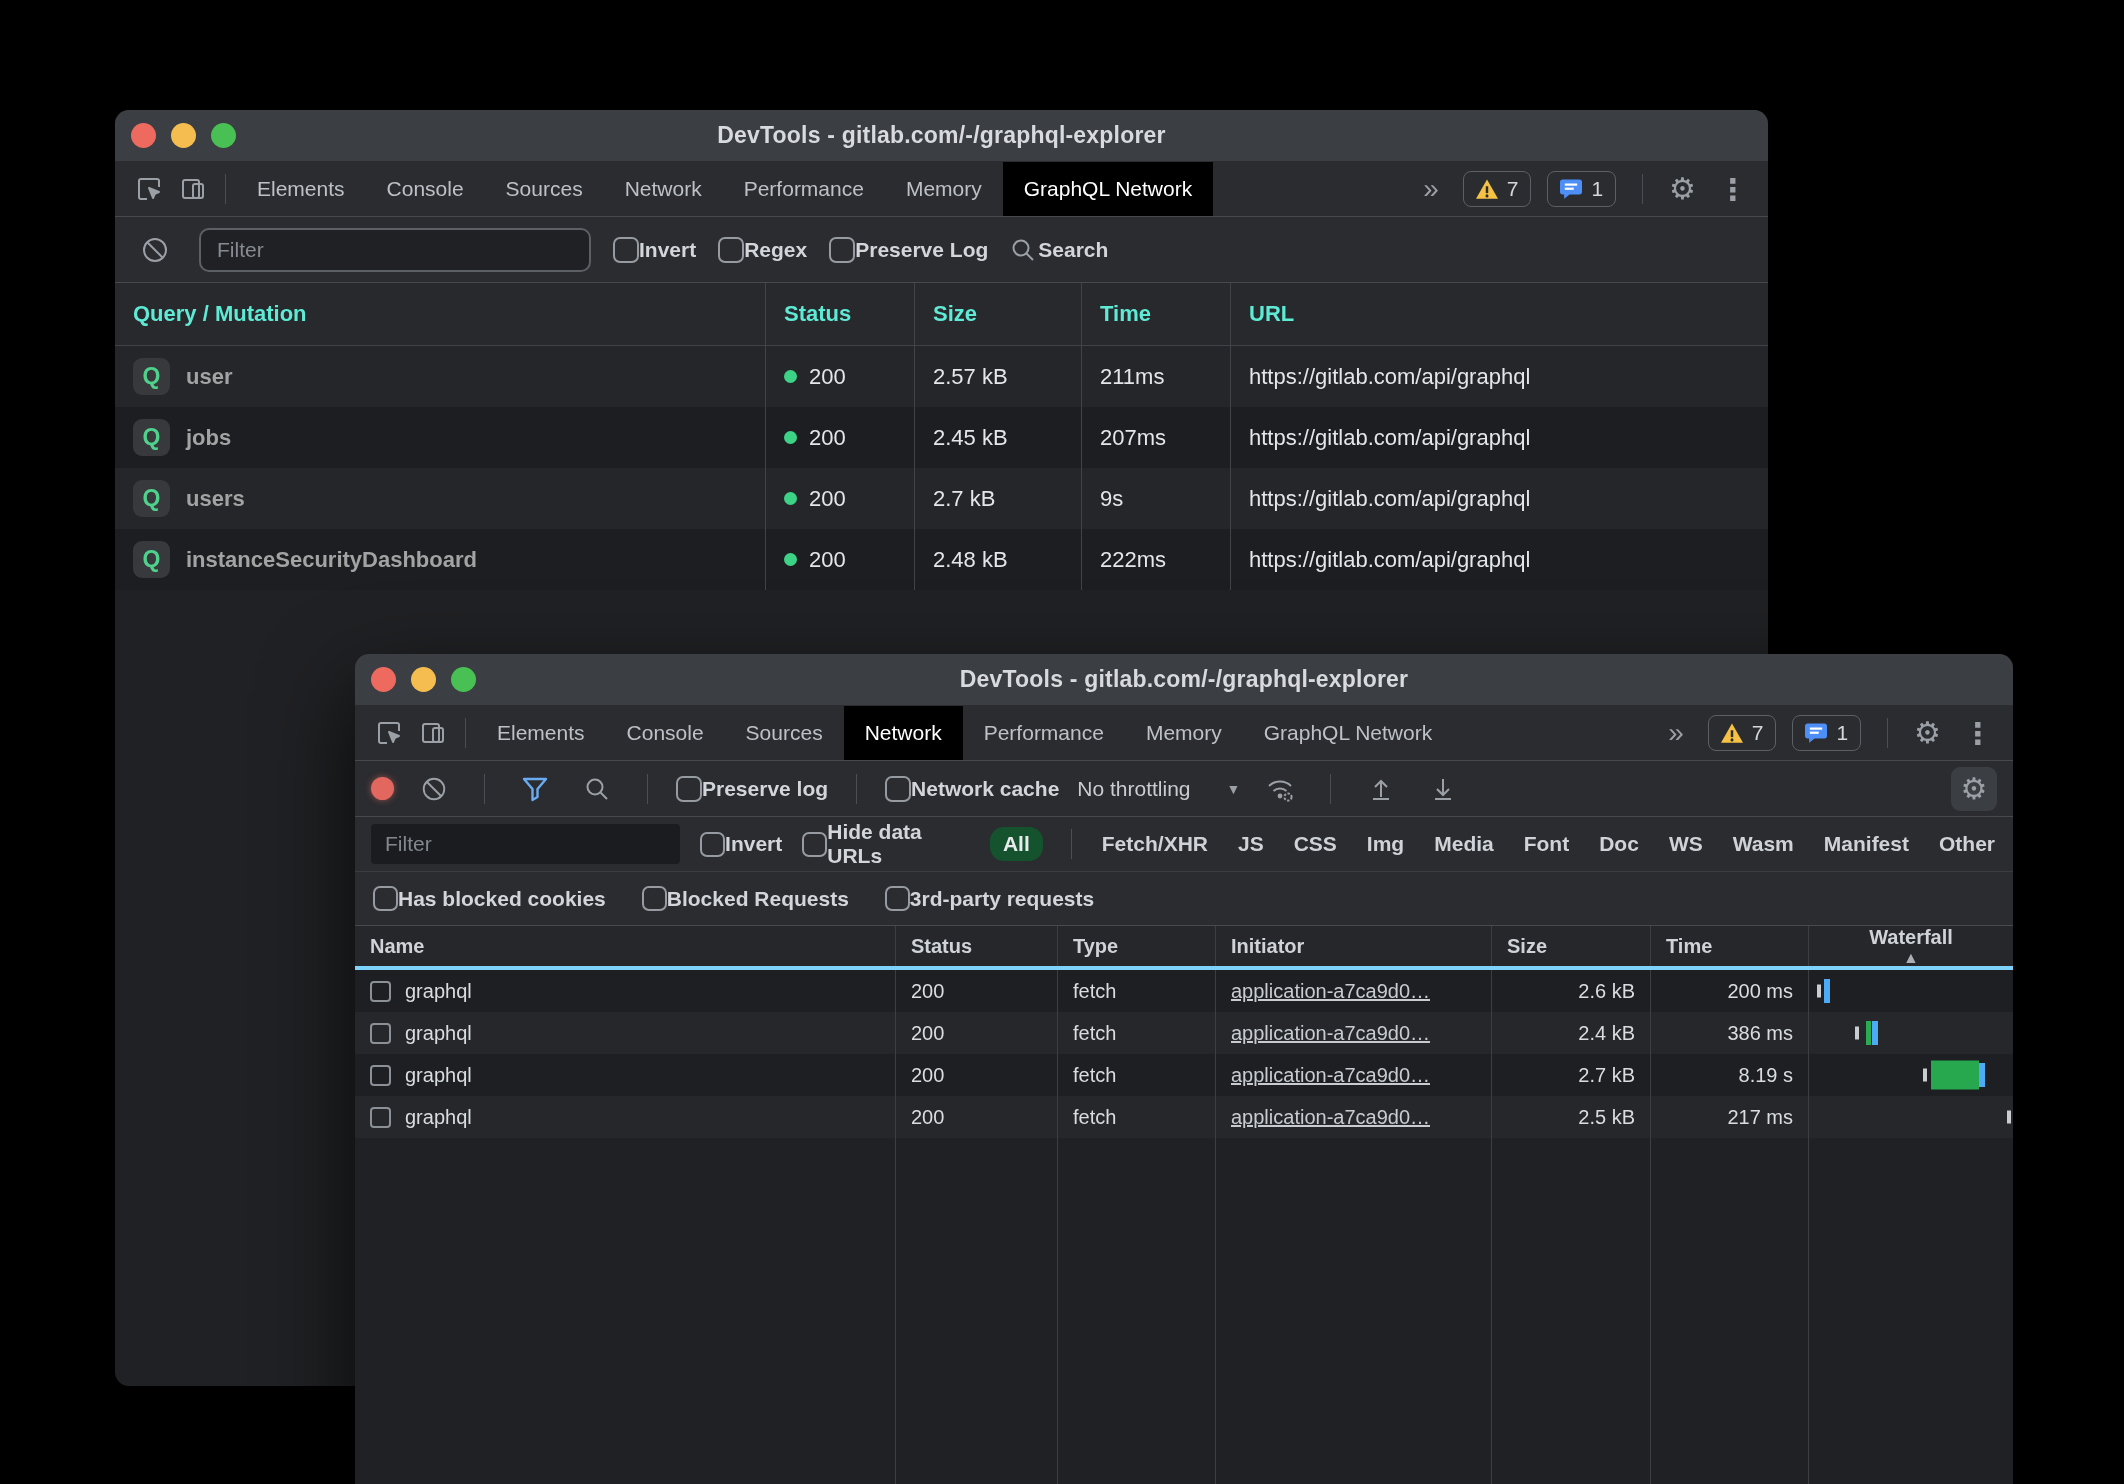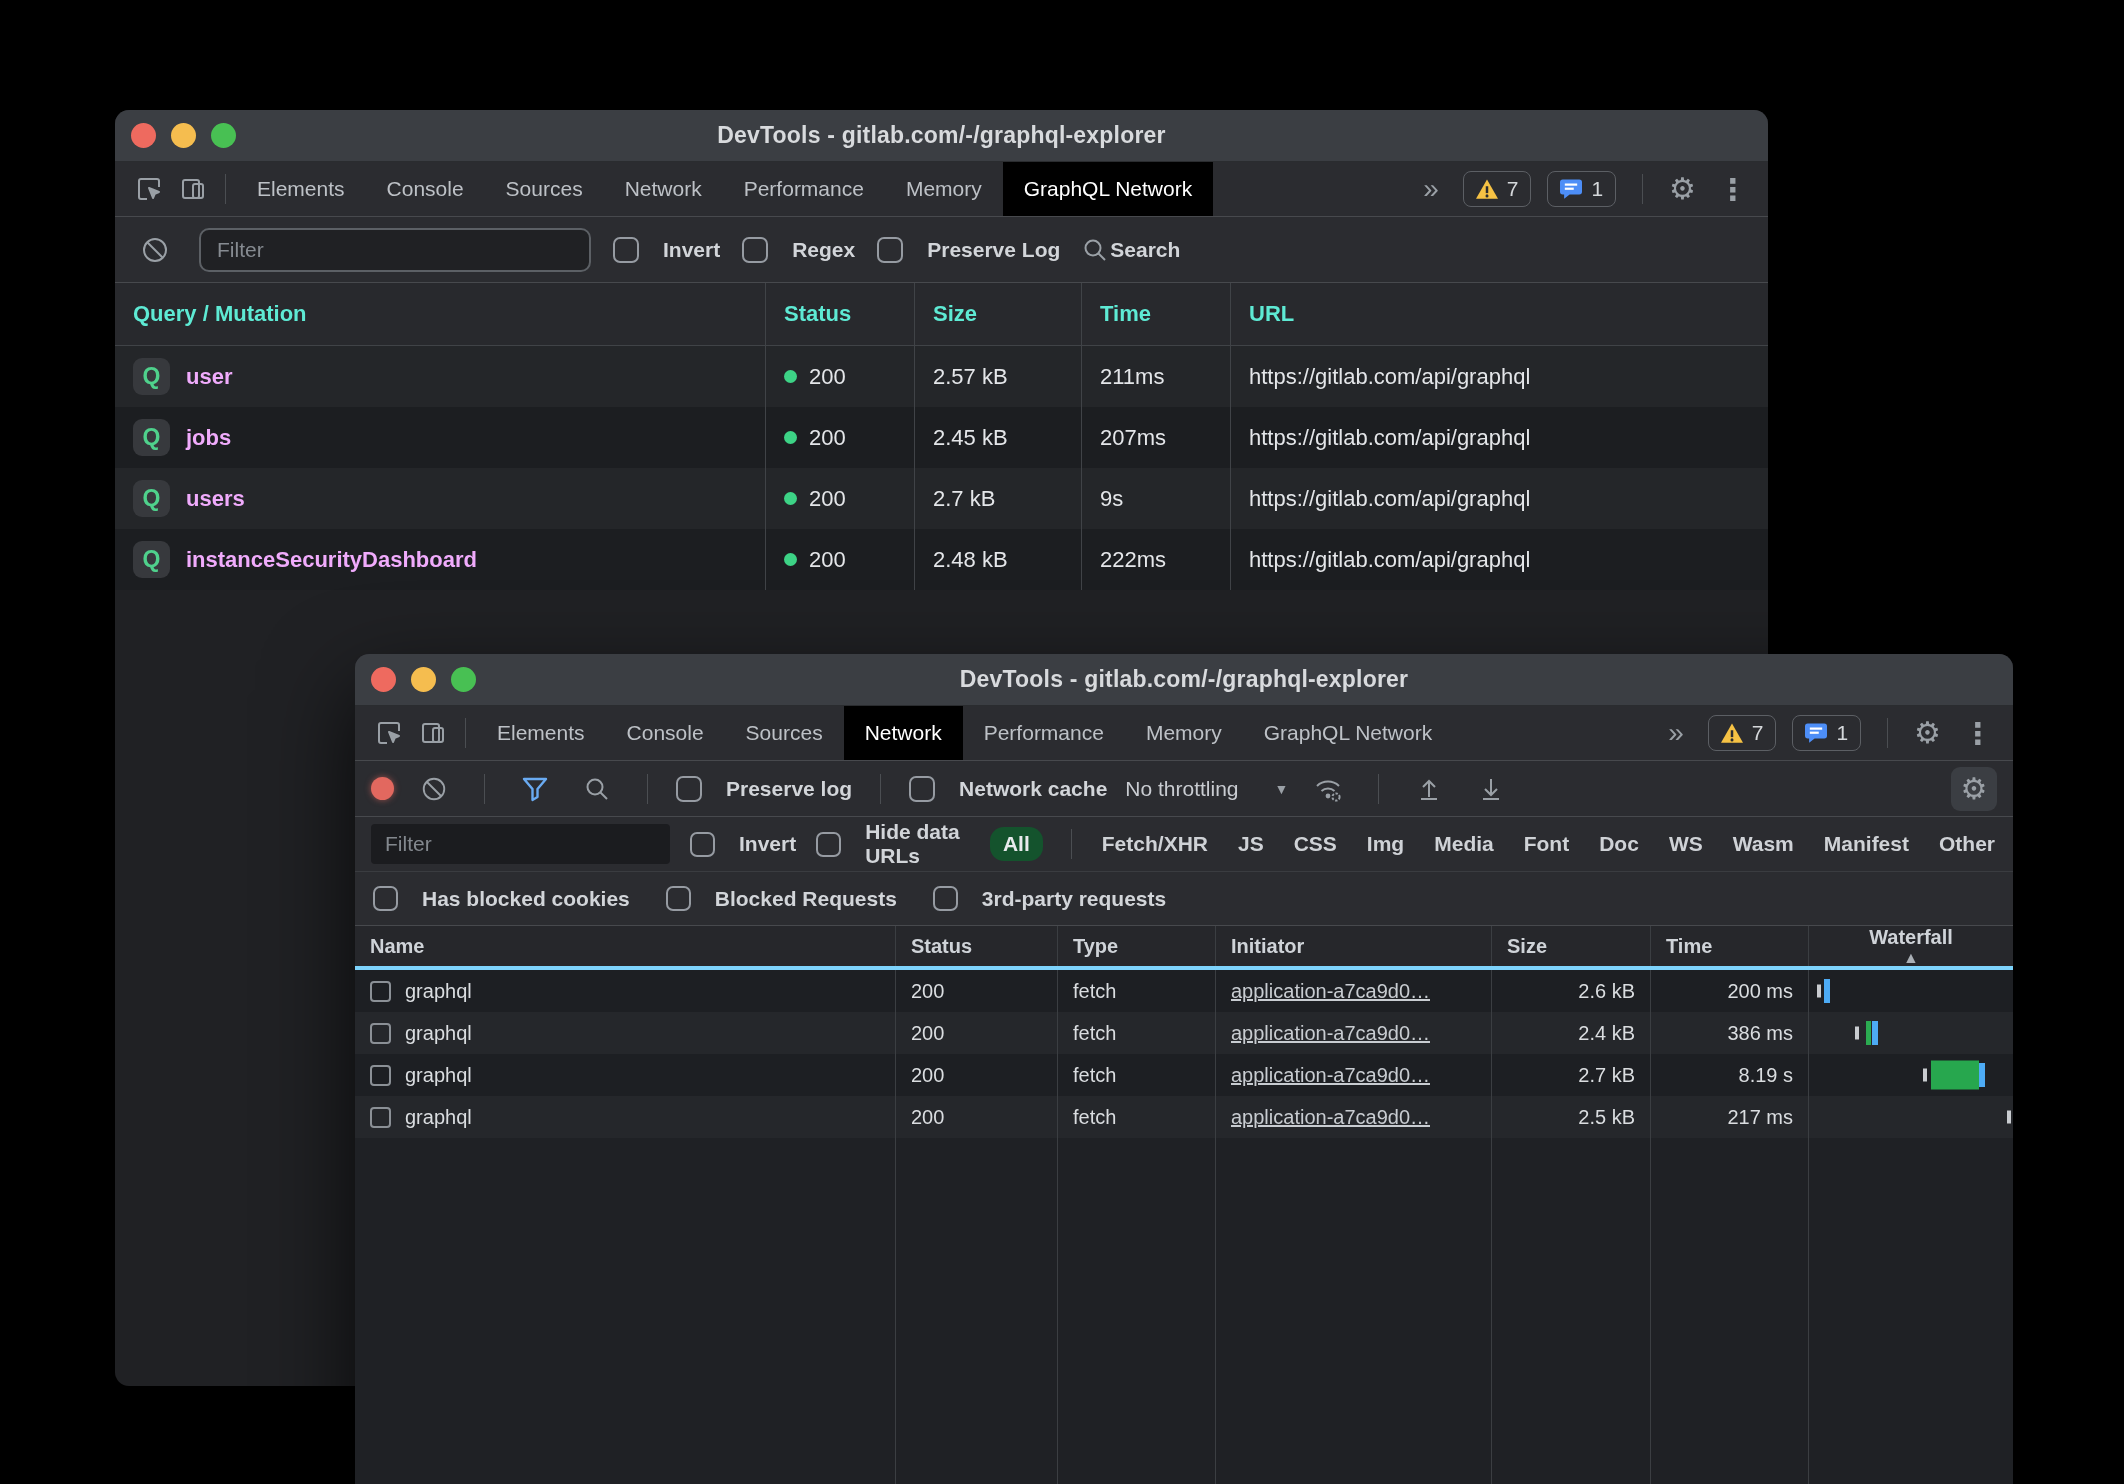--- a/index.html
+++ b/index.html
@@ -30,21 +30,21 @@
   .tab-right { margin-left:auto; display:flex; align-items:center; gap:16px; }
   .chevrons { color:#9aa0a6; font-size:28px; padding:0 8px; }
   .badge { display:flex; align-items:center; gap:9px; border:1px solid #5c5f64; border-radius:8px;
            padding:5px 12px; color:#d5d8db; font-size:21px; }
   .gear { color:#9aa0a6; font-size:30px; line-height:1; }
   .kebab { color:#9aa0a6; font-size:30px; font-weight:bold; padding:0 6px; }
 
   
   .checkbox { flex:none; width:26px; height:26px; border:2.5px solid #969ba2; border-radius:7px; background:transparent; }
   .cb-label { color:#d2d5d9; font-size:21px; font-weight:600; }
-  .cb-group { display:flex; align-items:center; gap:24px; }
+  .cb-group { display:flex; align-items:center; gap:0; }
   svg { display:block; }
 
   
   .filterbar { height:66px; background:#2b2c30; border-bottom:1px solid #47494d;
                display:flex; align-items:center; padding:0 18px; gap:22px; }
   .filter-input { width:392px; height:44px; background:#202124; border:2px solid #5c6065; border-radius:10px;
                   color:#e8eaed; font-size:21px; padding:0 16px; outline:none;
                   font-family:"Liberation Sans","DejaVu Sans",sans-serif; }
   .filter-input::placeholder { color:#868b91; }
   .search-group { display:flex; align-items:center; gap:2px; color:#d2d5d9; font-size:21px; font-weight:600; }
@@ -53,21 +53,21 @@
   .bt-grid { display:grid; grid-template-columns:650px 149px 167px 149px 1fr; }
   .bt-header { height:63px; background:#28292d; border-bottom:1px solid #404347; }
   .bt-header .cell { display:flex; align-items:center; padding:0 18px; color:#5eead4; font-size:22px; font-weight:bold; }
   .bt-row { height:61px; }
   .bt-row:nth-child(odd) { background:#242629; }
   .bt-row:nth-child(even) { background:#1c1e21; }
   .cell { display:flex; align-items:center; padding:0 18px; color:#e4e6e9; font-size:22px; overflow:hidden; white-space:nowrap; }
   .bt-grid .cell + .cell { border-left:1px solid #404347; }
   .q-badge { flex:none; width:37px; height:37px; border-radius:9px; background:#37393d; color:#4fd18c;
              font-weight:bold; font-size:23px; display:flex; align-items:center; justify-content:center; margin-right:16px; }
-  .q-name { font-weight:bold; color:#f0abfc; }
+  .q-name { font-weight:bold; color:#a3a3a3; }
   .dot { flex:none; width:13px; height:13px; border-radius:50%; background:#3dd386; margin-right:12px; }
 
   
   .net-toolbar { height:56px; background:#2b2c30; border-bottom:1px solid #47494d;
                  display:flex; align-items:center; padding:0 16px; gap:18px; }
   .record-dot { flex:none; width:23px; height:23px; border-radius:50%; background:#e2685f; box-shadow:0 0 6px rgba(226,104,95,.6); }
   .throttle { display:flex; align-items:center; gap:36px; color:#c9ccd1; font-size:21px; }
   .drop-arrow { color:#9aa0a6; font-size:14px; }
   .gear-btn { margin-left:auto; width:46px; height:44px; background:#3b3e43; border-radius:9px;
               display:flex; align-items:center; justify-content:center; }

